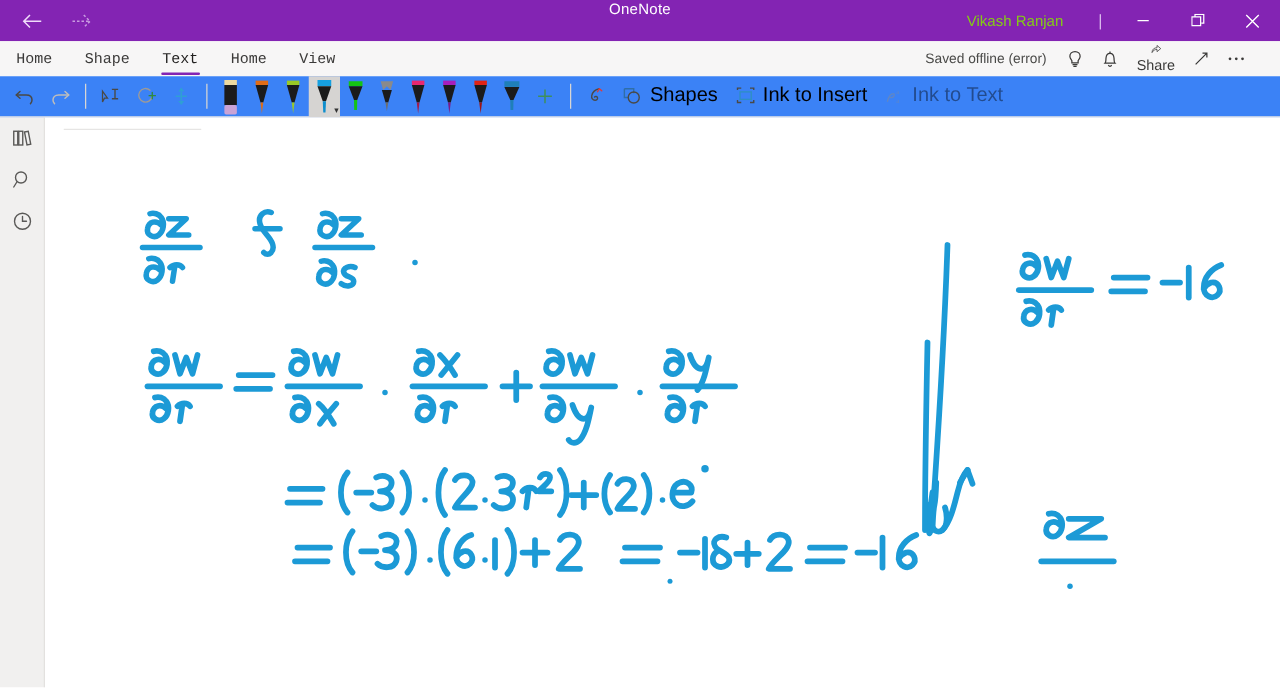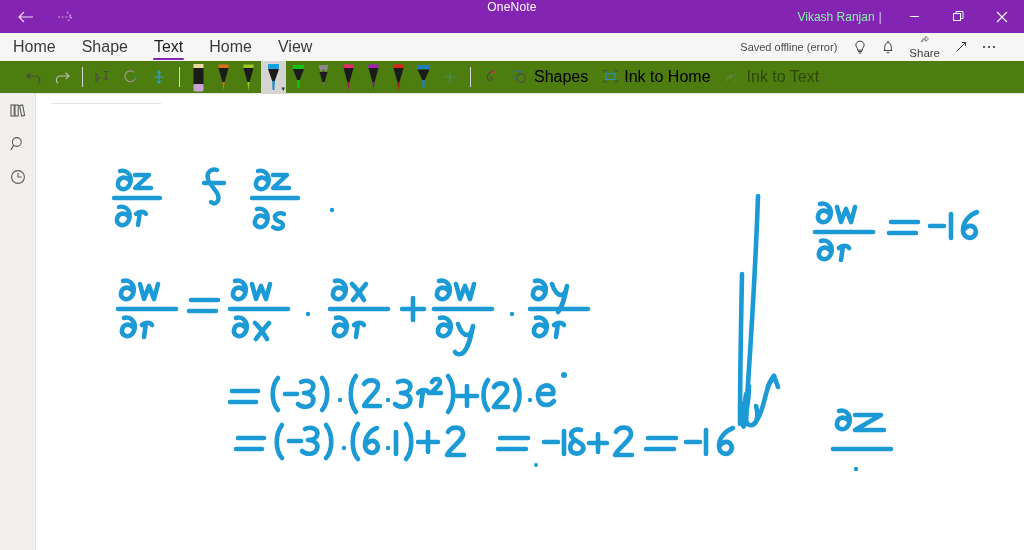--- a/index.html
+++ b/index.html
@@ -19,51 +19,51 @@
   .nav-arrows{display:flex;align-items:center;gap:10px;padding-left:10px;}
   .navbtn{width:30px;height:26px;display:flex;align-items:center;justify-content:center;cursor:pointer;}
   .navbtn svg{display:block;}
   .title-center{
     position:absolute;left:0;right:0;text-align:center;
     color:#ffffff;font-size:12px;letter-spacing:.2px;pointer-events:none;
   }
   .title-right{
     margin-left:auto;display:flex;align-items:center;height:33px;
   }
-  .user-name{color:#86efac;font-size:12px;padding-right:4px;}
+  .user-name{color:#84cc16;font-size:12px;padding-right:28px;}
   .vsep{color:#d9b8ec;font-size:13px;padding:0 10px 0 0;}
   .wbtn{width:44px;height:33px;display:flex;align-items:center;justify-content:center;color:#fff;font-size:12px;cursor:pointer;}
 
   
   .ribbon-tabs{
     position:absolute;left:0;top:33px;width:1024px;height:28px;
     background:#f7f6f6;display:flex;align-items:center;
   }
   .tab{
     position:relative;height:28px;display:flex;align-items:center;
-    padding:0 13px;font-size:16px;color:#3b3a39;cursor:pointer;
+    padding:0 13px;font-size:12px;color:#3b3a39;cursor:pointer;font-family:Liberation Mono, monospace;
   }
   .tab.active{color:#201f1e;}
   .tab.active:after{
     content:"";position:absolute;left:12px;right:12px;bottom:1px;height:2px;background:#8324b3;border-radius:1px;
   }
   .tabs-right{
     margin-left:auto;display:flex;align-items:center;height:28px;padding-right:22px;gap:2px;
   }
   .saved-status{font-size:11px;color:#4a4a48;padding-right:8px;white-space:nowrap;}
   .ricon{
     width:26px;height:24px;display:flex;align-items:center;justify-content:center;
     color:#3b3a39;cursor:pointer;
   }
   .share-btn{display:flex;align-items:center;gap:4px;padding:0 6px;height:24px;font-size:11.5px;color:#3b3a39;cursor:pointer;flex-direction:column;}
 
   
   .ribbon{
     position:absolute;left:0;top:61px;width:1024px;height:33px;
-    background:#4d7c0f;display:flex;align-items:center;padding-left:20px;
+    background:#3b82f6;display:flex;align-items:center;padding-left:6px;
     border-bottom:1px solid #e8e6e5;box-sizing:border-box;
   }
   .tool{
     width:28px;height:29px;display:flex;align-items:center;justify-content:center;
     cursor:pointer;border-radius:2px;
   }
   .divider{width:1px;height:20px;background:#d8d6d4;margin:0 6px;}
   .pens{display:flex;align-items:flex-end;height:33px;}
   .pen{
     position:relative;width:25px;height:33px;display:flex;align-items:flex-end;justify-content:center;
@@ -323,21 +323,21 @@
         <circle cx="9" cy="9" r="4.4" fill="none" stroke="#4a4946" stroke-width="1.1"></circle>
       </svg>
       <span>Shapes</span>
     </div>
 
     <div class="cmd">
       <svg width="17" height="16" viewBox="0 0 17 16">
         <path d="M2 3 V1.5 H5 M12 1.5 H15 V3 M15 11 V13 H12 M5 13 H2 V11" fill="none" stroke="#4a4946" stroke-width="1.1"></path>
         <rect x="4" y="4.5" width="9" height="6" fill="none" stroke="#2f8fc4" stroke-width="1.1"></rect>
       </svg>
-      <span>Ink to Home</span>
+      <span>Ink to Insert</span>
     </div>
 
     <div class="cmd disabled">
       <svg width="17" height="16" viewBox="0 0 17 16">
         <path d="M2 12 C3 8 5 6 6.5 6 C7.6 6 7.8 7 7 8 C6.2 9 4.8 9.4 4.2 8.8" fill="none" stroke="#8e8c8a" stroke-width="1.1" stroke-linecap="round"></path>
         <text x="9" y="6.5" font-size="5.5" fill="#8e8c8a" font-family="Liberation Serif, serif">a</text>
         <text x="9" y="13" font-size="5.5" fill="#8e8c8a" font-family="Liberation Serif, serif">a</text>
       </svg>
       <span>Ink to Text</span>
     </div>

